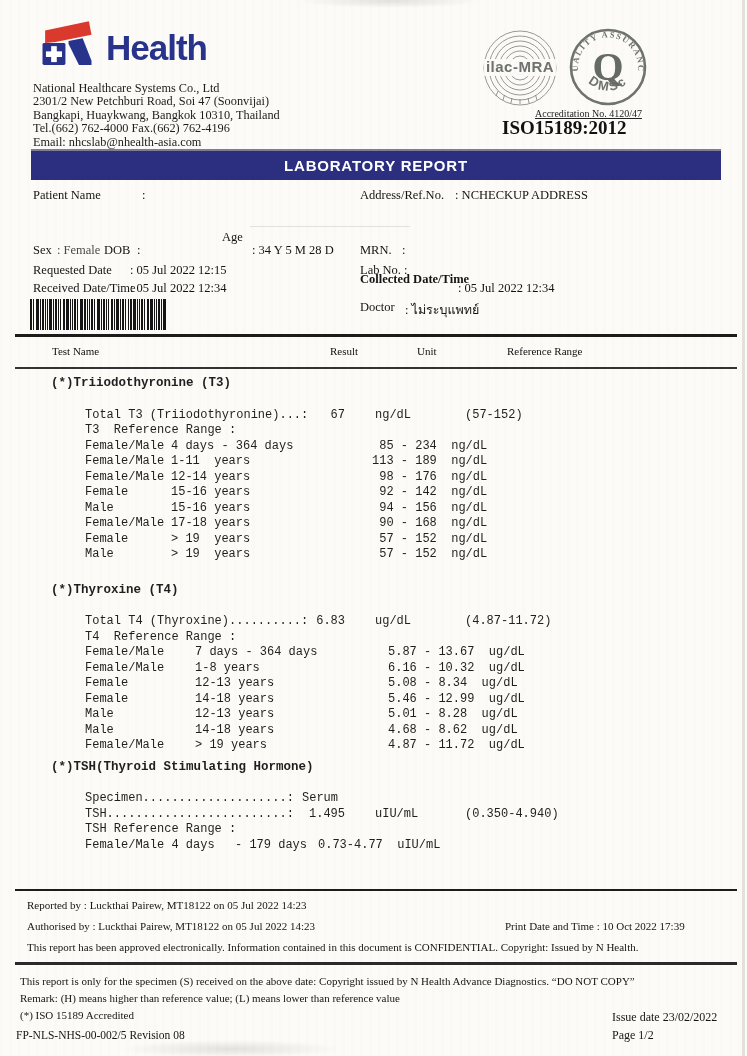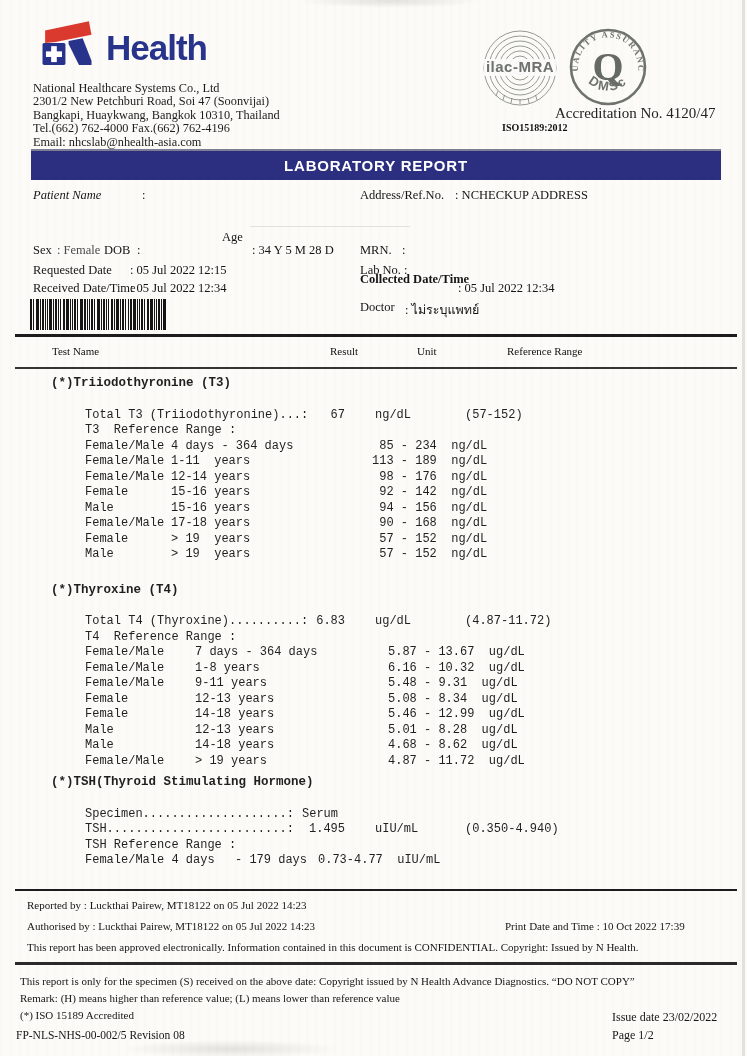--- a/index.html
+++ b/index.html
@@ -10,22 +10,22 @@
   .serif{font-family:"Liberation Serif",serif;color:#171717;font-size:12.5px;line-height:15px;}
   .mono{font-family:"Liberation Mono","DejaVu Sans Mono",monospace;color:#1f1f1f;}
   .hline{position:absolute;left:15px;width:722px;background:#1c1c1c;}
   
   .logo{position:absolute;left:40px;top:18px;display:flex;align-items:flex-end;}
   .brand{font-family:"Liberation Sans",sans-serif;font-weight:bold;font-size:35px;line-height:35px;
          color:#28338b;letter-spacing:-1px;margin-left:12px;margin-bottom:2px;}
   
   .company{position:absolute;left:33px;top:82px;}
   .company div{font-size:12.3px;line-height:13.4px;color:#1b1b1b;}
-  .acc{position:absolute;left:555px;top:106px;font-size:15px;color:#222;}
-  .iso{position:absolute;left:502px;top:120px;font-size:10px;font-weight:bold;color:#111;}
+  .acc{position:absolute;left:535px;top:106px;font-size:10px;color:#222;text-decoration:underline;}
+  .iso{position:absolute;left:502px;top:120px;font-size:19px;font-weight:bold;color:#111;}
   
   .banner{position:absolute;left:31px;top:151px;width:690px;height:29px;background:#2c2f80;
           box-shadow:0 -2px 0 rgba(20,22,70,0.55);display:flex;align-items:center;justify-content:center;}
   .banner span{font-family:"Liberation Sans",sans-serif;font-weight:bold;font-size:15px;color:#ffffff;letter-spacing:0.8px;}
   
   .plabel{position:absolute;font-size:12.5px;color:#141414;}
   .gray{color:#4a4a4a;text-align:right;}
   .artifact{position:absolute;background:#e3e1dc;height:1px;}
   
   .thead{position:absolute;font-size:11px;color:#101010;}
@@ -110,21 +110,21 @@
       </text>
     </svg>
   </div>
   <div class="acc serif">Accreditation No. 4120/47</div>
   <div class="iso serif">ISO15189:2012</div>
 
   <div class="banner">
     <span>LABORATORY REPORT</span>
   </div>
 
-  <div class="plabel" style="left:33px;top:188px;font-style:italic;">Patient Name</div>
+  <div class="plabel" style="left:33px;top:188px;">Patient Name</div>
   <div class="plabel" style="left:142px;top:188px;">:</div>
   <div class="plabel" style="left:360px;top:188px;">Address/Ref.No.</div>
   <div class="plabel" style="left:455px;top:188px;">: NCHECKUP ADDRESS</div>
   <div class="artifact" style="left:250px;top:226px;width:160px;"></div>
 
   <div class="plabel" style="left:33px;top:243px;">Sex</div>
   <div class="plabel gray" style="left:57px;top:243px;">: Female</div>
   <div class="plabel" style="left:104px;top:243px;">DOB</div>
   <div class="plabel" style="left:137px;top:243px;">:</div>
   <div class="plabel" style="left:222px;top:230px;">Age</div>
@@ -222,21 +222,20 @@
       <div class="mline"><span class="cb who3">Female</span><span class="cb age3">&gt; 19  years</span><span class="cb"> 57 - 152  ng/dL</span></div>
       <div class="mline"><span class="cb who3">Male</span><span class="cb age3">&gt; 19  years</span><span class="cb"> 57 - 152  ng/dL</span></div>
     </section>
 
     <section id="secT4">
       <div class="sec-head">(*)Thyroxine (T4)</div>
       <div class="mline"><span class="cb lbl31">Total T4 (Thyroxine)..........:</span><span class="cb res5">6.83</span><span class="cb unitc">ug/dL</span><span class="cb refm">(4.87-11.72)</span></div>
       <div class="mline">T4  Reference Range :</div>
       <div class="mline"><span class="cb who4">Female/Male</span><span class="cb age4">7 days - 364 days</span><span class="cb">5.87 - 13.67  ug/dL</span></div>
       <div class="mline"><span class="cb who4">Female/Male</span><span class="cb age4">1-8 years</span><span class="cb">6.16 - 10.32  ug/dL</span></div>
-      <div class="mline"><span class="cb who4">Female/Male</span><span class="cb age4">9-11 years</span><span class="cb">5.48 - 9.31  ug/dL</span></div>
       <div class="mline"><span class="cb who4">Female</span><span class="cb age4">12-13 years</span><span class="cb">5.08 - 8.34  ug/dL</span></div>
       <div class="mline"><span class="cb who4">Female</span><span class="cb age4">14-18 years</span><span class="cb">5.46 - 12.99  ug/dL</span></div>
       <div class="mline"><span class="cb who4">Male</span><span class="cb age4">12-13 years</span><span class="cb">5.01 - 8.28  ug/dL</span></div>
       <div class="mline"><span class="cb who4">Male</span><span class="cb age4">14-18 years</span><span class="cb">4.68 - 8.62  ug/dL</span></div>
       <div class="mline"><span class="cb who4">Female/Male</span><span class="cb age4">&gt; 19 years</span><span class="cb">4.87 - 11.72  ug/dL</span></div>
     </section>
 
     <section id="secTSH">
       <div class="sec-head">(*)TSH(Thyroid Stimulating Hormone)</div>
       <div class="mline"><span class="cb lbl29">Specimen....................:</span><span class="cb specv">Serum</span></div>

